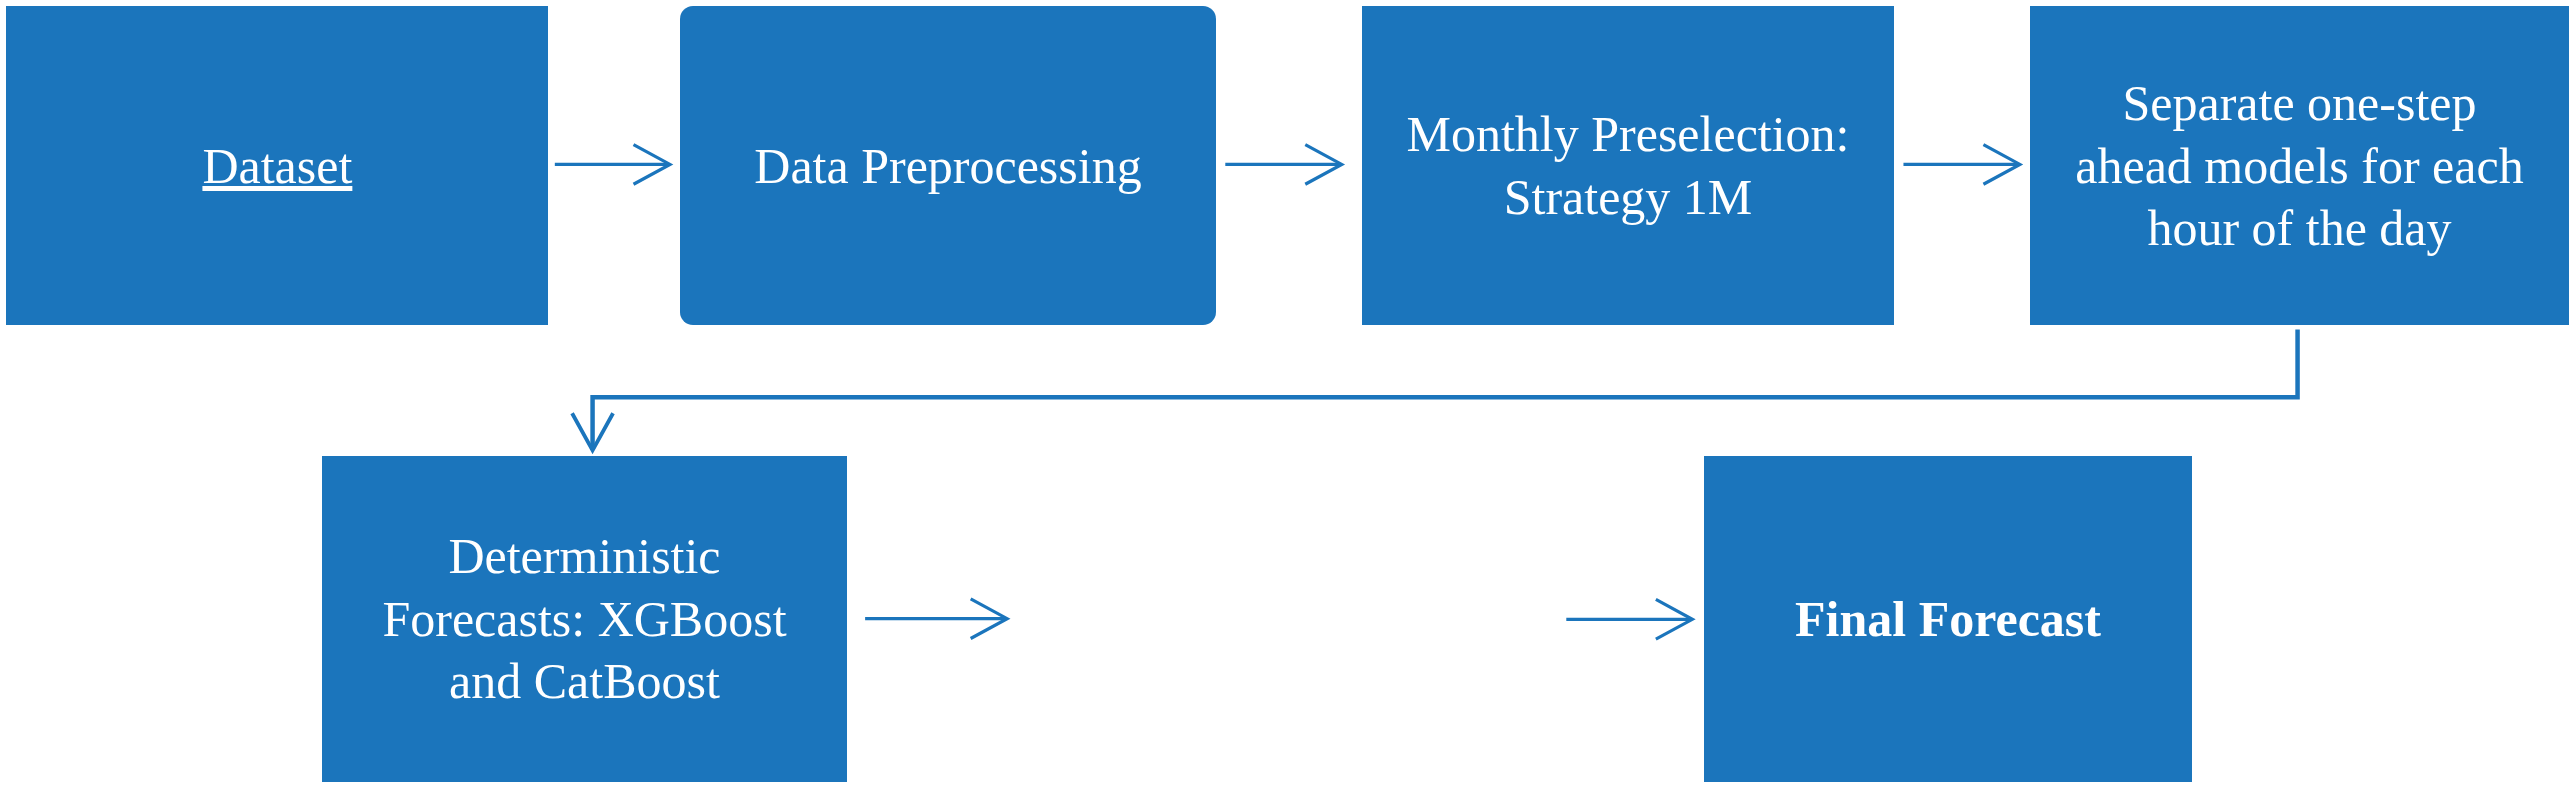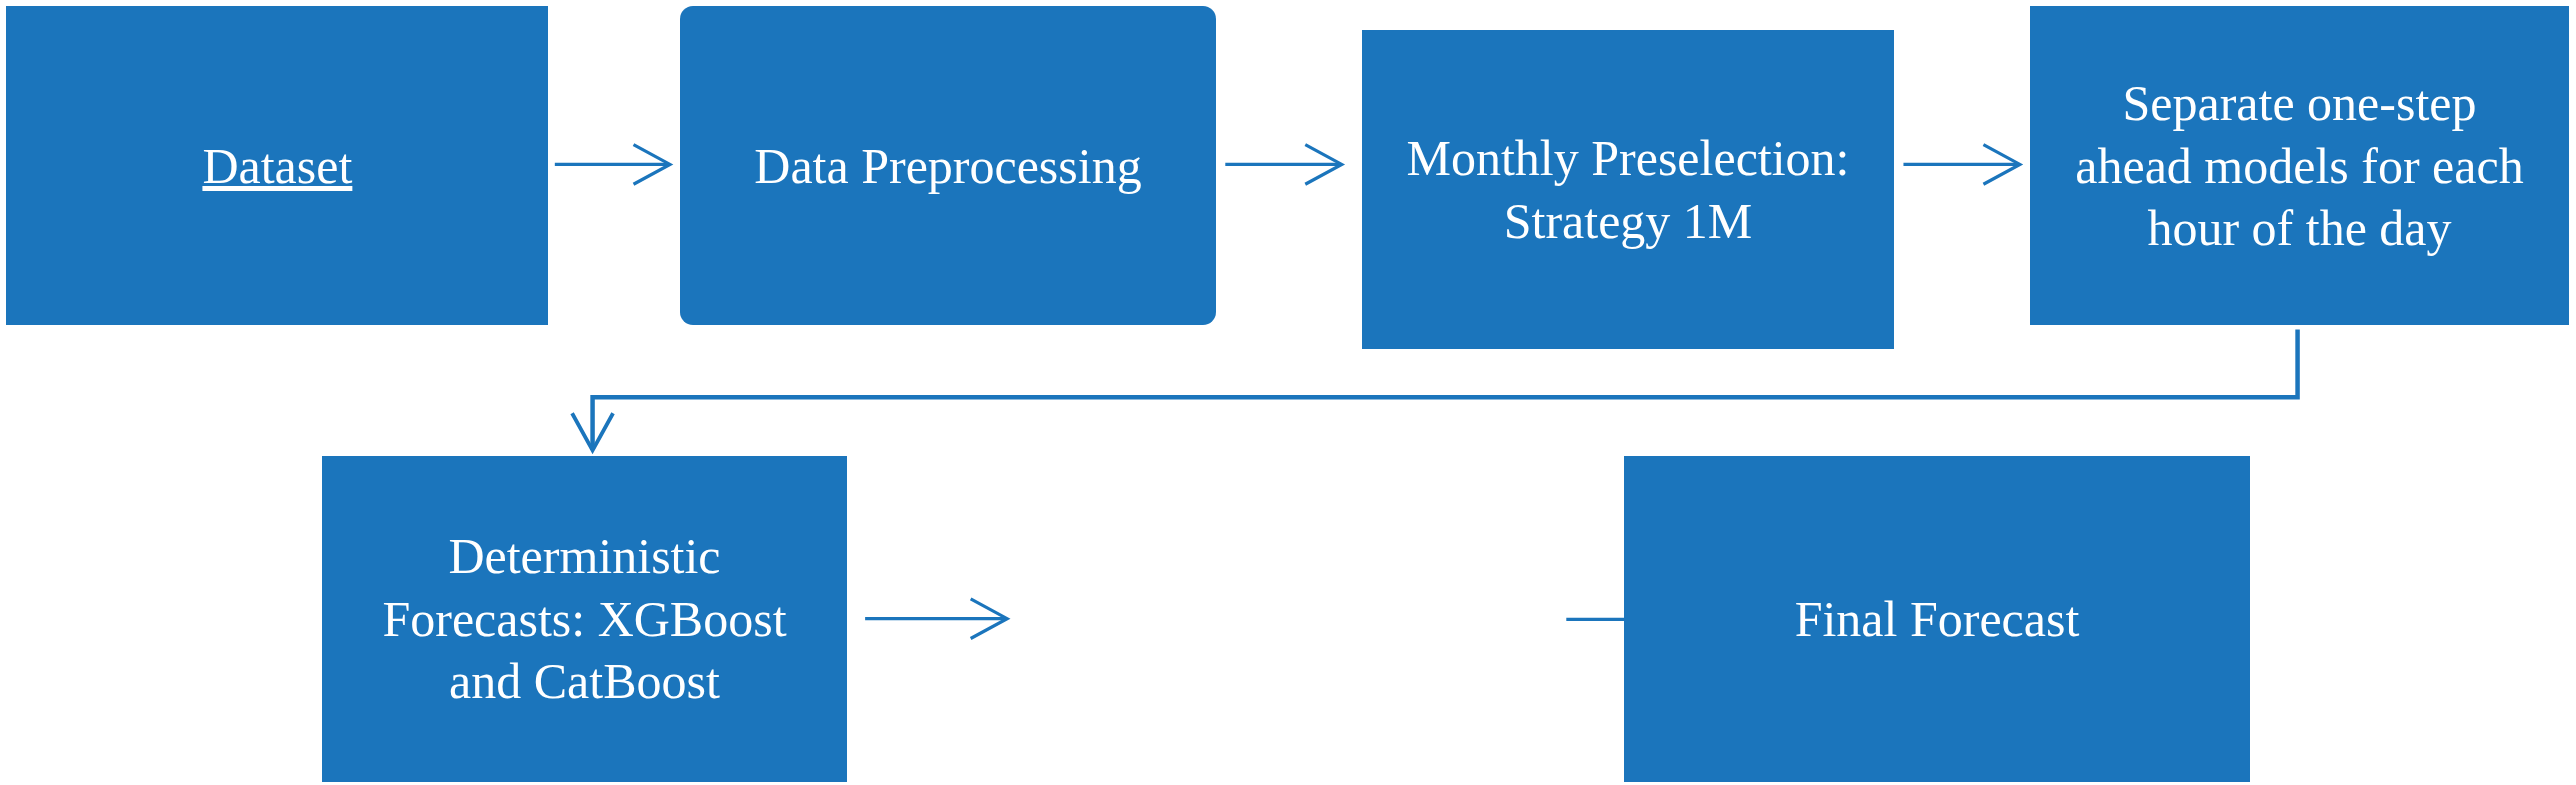--- a/index.html
+++ b/index.html
@@ -26,26 +26,26 @@
     text-align: center;
     font-size: 50px;
     line-height: 1.25;
     white-space: pre-line;
     box-sizing: border-box;
     padding: 0 12.8px;
   }
   
   .b0 { left: 6.4px;   top: 6.4px;  width: 542px; height: 319px; text-decoration: underline; }
   .b1 { left: 680px; top: 6.4px;  width: 536px; height: 319px; border-radius: 13px; }
-  .b2 { left: 1362px; top: 6.4px;  width: 532px; height: 319px; margin-top: 24px; }
+  .b2 { left: 1362px; top: 6.4px;  width: 532px; height: 319px; }
   .b3 { left: 2030px; top: 6.4px;  width: 539px; height: 319px; }
   
   .b4 { left: 322px;  top: 456px; width: 525px; height: 326px; }
   .b5 { left: 1017px; top: 456px; width: 541px; height: 326px; }
-  .b6 { left: 1624px; top: 456px; width: 626px; height: 326px; }
+  .b6 { left: 1704px; top: 456px; width: 488px; height: 326px; font-weight: bold; }
 
   .connector-layer {
     position: absolute;
     left: 0; top: 0;
     width: 2576px;
     height: 785px;
     pointer-events: none;
   }
   .connector-layer path, .connector-layer line {
     stroke: #1B75BC;

